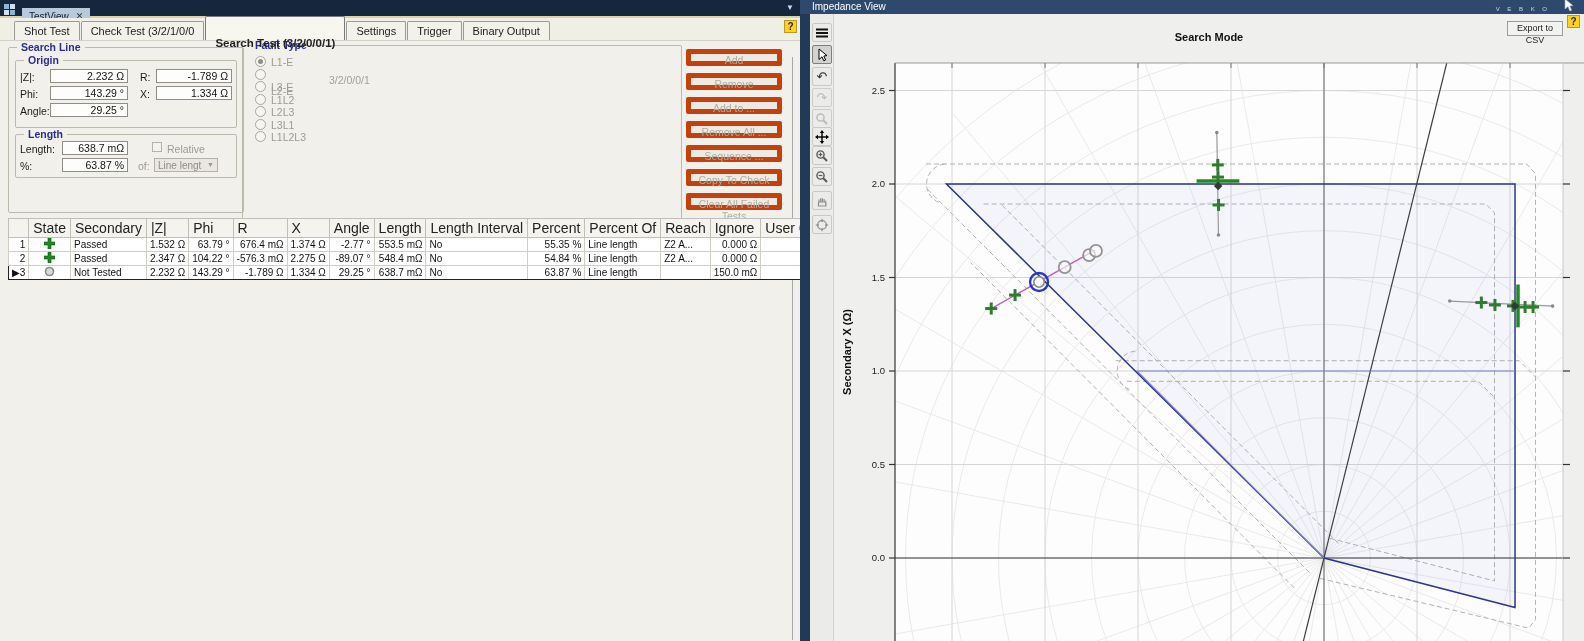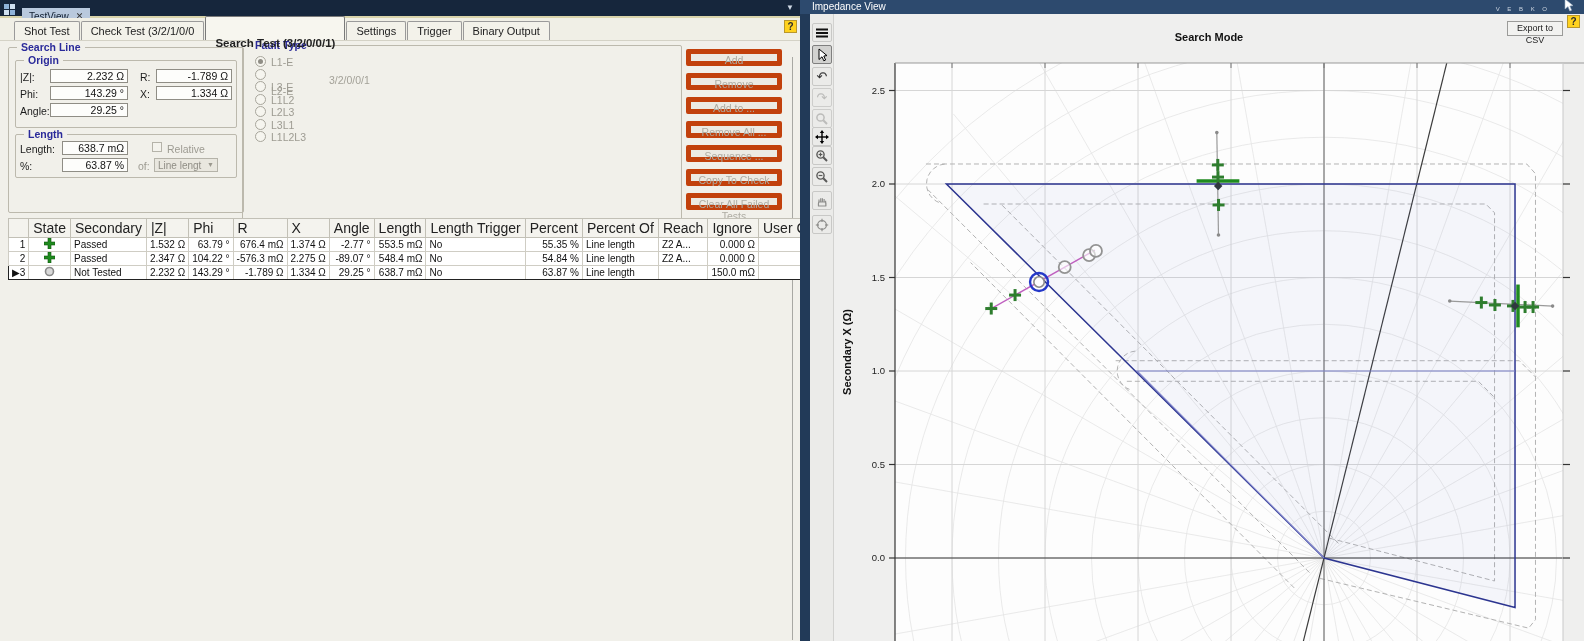--- a/index.html
+++ b/index.html
@@ -212,21 +212,21 @@
             <tr>
               <th></th>
               <th>State</th>
               <th>Secondary</th>
               <th>|Z|</th>
               <th>Phi</th>
               <th>R</th>
               <th>X</th>
               <th>Angle</th>
               <th>Length</th>
-              <th>Length Trigger</th>
+              <th>Length Interval</th>
               <th>Percent</th>
               <th>Percent Of</th>
               <th>Reach</th>
               <th>Ignore</th>
               <th>User Comment</th>
             </tr>
             <tr class="">
               <td class="num">1</td>
               <td class="state-cell"><svg width="11" height="11">
                   <path d="M4 0h3v4h4v3H7v4H4V7H0V4h4z" fill="#1e8a1e" stroke="#11540f" stroke-width="0.6"></path>

